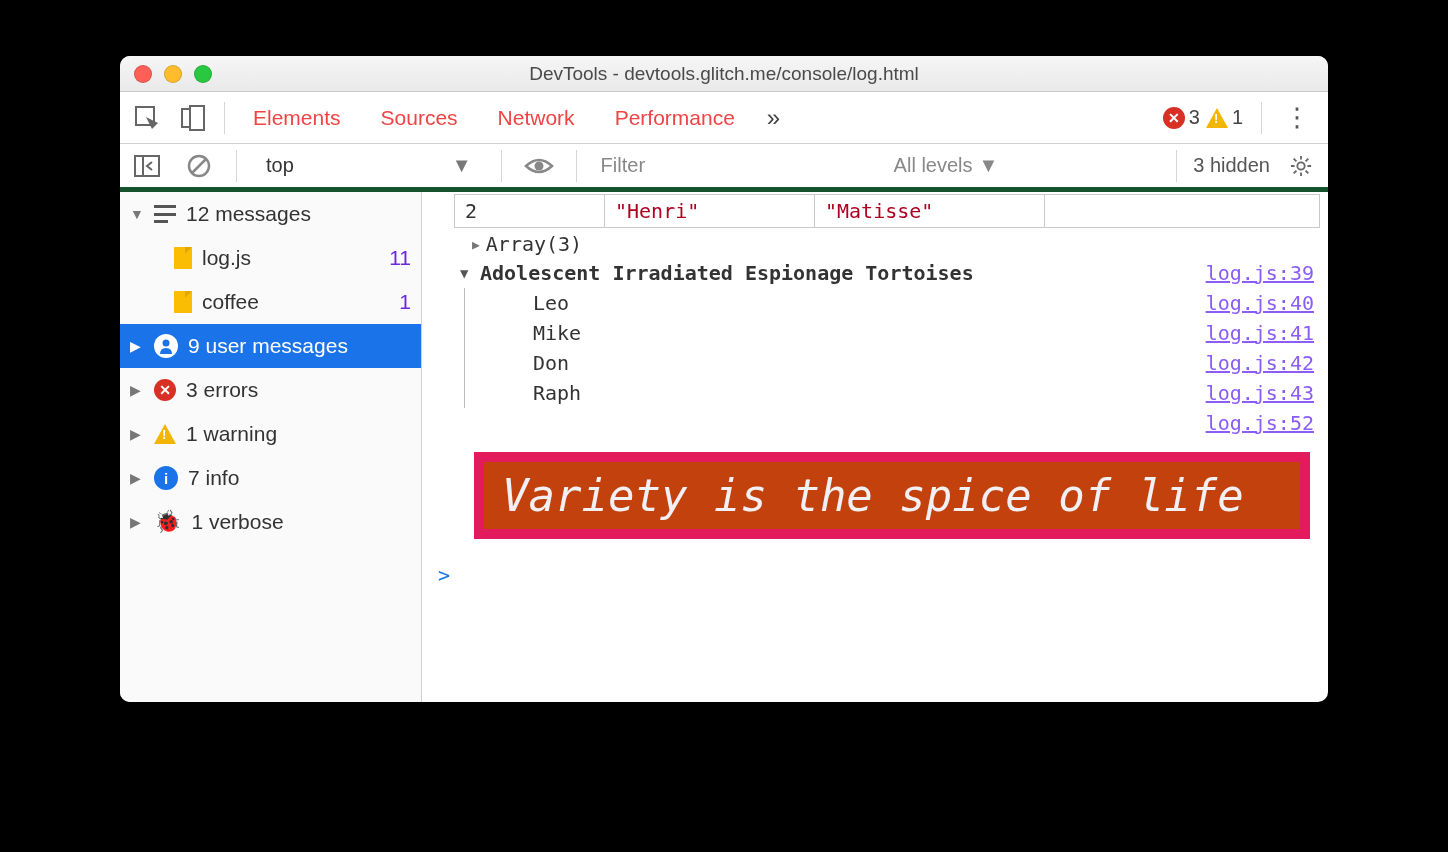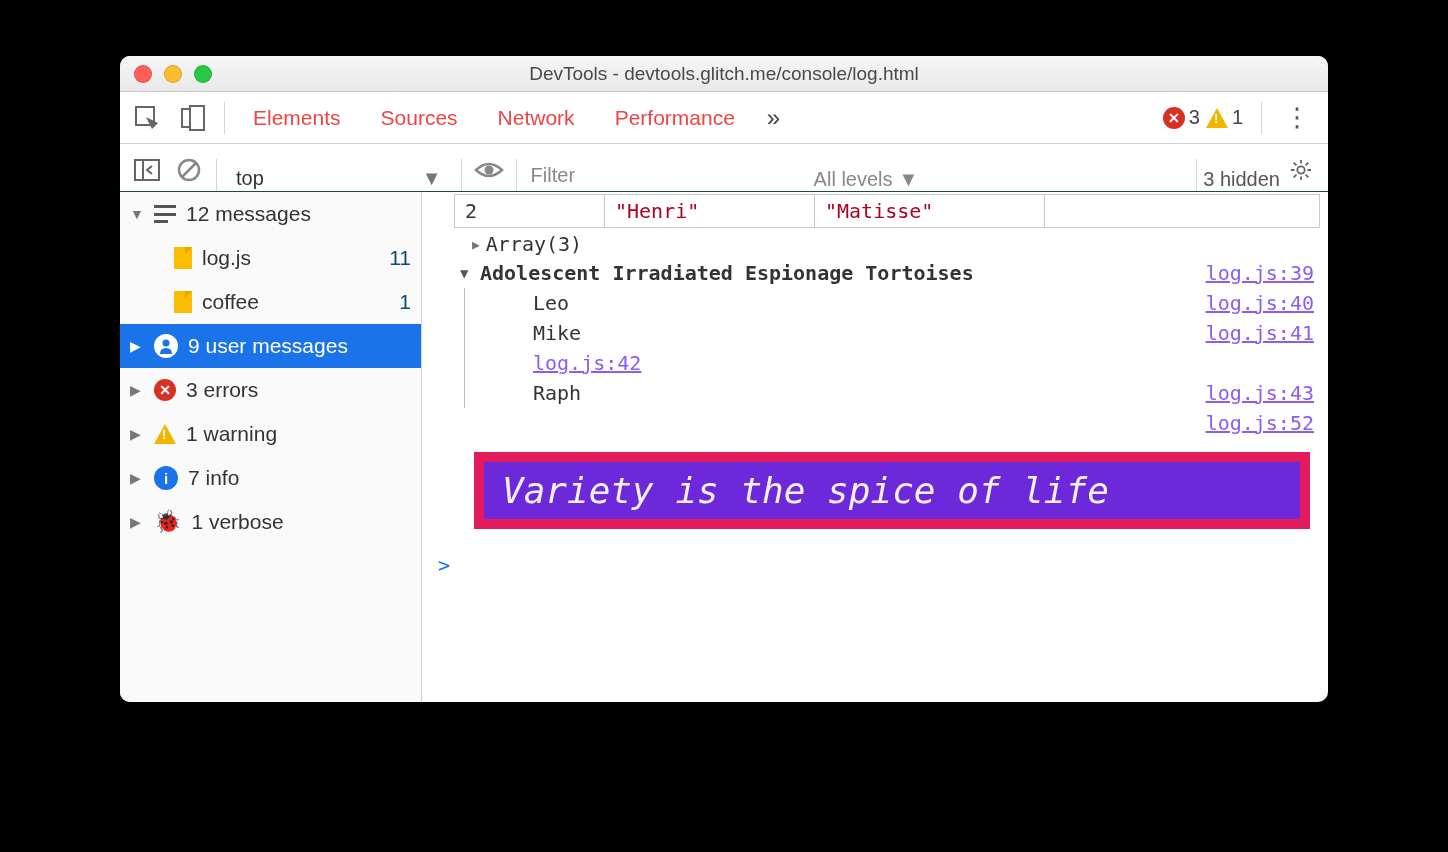--- a/index.html
+++ b/index.html
@@ -52,35 +52,35 @@
   .more { font-size:24px; color:#444; padding:0 10px;}
   .spacer{flex:1;}
   .badges{display:flex; align-items:center; gap:6px; font-size:20px; color:#444; padding-right:8px;}
   .bdg{display:flex;align-items:center;gap:4px;}
   .circle{width:22px;height:22px;border-radius:50%;display:flex;align-items:center;justify-content:center;color:#fff;font-weight:bold;font-size:14px;}
   .circle.err{background:#d93025;}
   .tri-warn{width:0;height:0;border-left:11px solid transparent;border-right:11px solid transparent;border-bottom:20px solid #f2b600;position:relative;}
   .tri-warn::after{content:"!";position:absolute;left:-3px;top:3px;color:#fff;font-size:13px;font-weight:bold;}
   .kebab{font-size:26px;color:#555;padding:0 12px;}
   
-  .filterbar{height:48px;display:flex;align-items:flex-end;border-bottom:1px solid #14532d;padding:0 6px;}
+  .filterbar{height:48px;display:flex;align-items:center;border-bottom:5px solid #14532d;padding:0 6px;gap:10px;}
   .ctxsel{display:flex;align-items:center;gap:14px;padding:0 12px;border:1px solid transparent;}
   .ctxsel .caret{color:#777;}
   .eye{color:#888;}
   .filterinput{flex:0 0 250px; height:32px; border:none; font-size:20px; color:#ec4899; padding:0 8px;}
   .filterinput::placeholder{color:#888;}
   .levels{color:#888;font-size:20px;padding:0 10px;display:flex;align-items:center;gap:6px;}
   .hidden{color:#555;font-size:20px;}
   .gear{color:#666;padding:0 10px;}
   
   .body{display:flex; min-height:510px;}
   .sidebar{width:302px; border-right:1px solid #d0d0d0; background:#fafafa;}
   .sb-row{display:flex;align-items:center;height:44px;font-size:21px;padding:0 10px;gap:10px;}
   .sb-row .arrow{width:14px;color:#777;font-size:14px;}
-  .sb-row .cnt{margin-left:auto;color:#0c4a6e;}
+  .sb-row .cnt{margin-left:auto;color:#6d28d9;}
   .sb-row.selected{background:#1a73e8;color:#fff;}
   .sb-row.selected .arrow, .sb-row.selected .cnt{color:#fff;}
   .sb-sub{padding-left:54px;}
   .ico-list{width:22px;height:18px;display:flex;flex-direction:column;justify-content:space-between;}
   .ico-list span{height:3px;background:#555;}
   .ico-list .s{width:14px;}
   .ico-file{width:18px;height:22px;background:#fbbc04;position:relative;}
   .ico-file::after{content:"";position:absolute;right:0;top:0;border-left:7px solid #e0a800;border-bottom:7px solid transparent;}
   .ico-user{width:24px;height:24px;border-radius:50%;background:#fff;color:#1a73e8;display:flex;align-items:center;justify-content:center;}
   .ico-user.sel{background:#fff;}
@@ -96,21 +96,21 @@
   .tri{color:#777;font-size:13px;}
   .logrow{display:flex;padding:3px 14px 3px 38px;}
   .logrow .expand{width:20px;color:#555;font-size:14px;padding-top:4px;}
   .logrow .txt{flex:1;}
   .logrow .src{color:#8b5cf6;text-decoration:underline;}
   .logrow.group .txt{font-weight:bold;}
   .logrow.child{padding-left:68px;border-left:1px solid #bbb;margin-left:42px;padding-top:3px;padding-bottom:3px;}
   .logrow.child .txt{font-weight:normal;}
   .logrow.nochild{padding-left:38px;}
   .styled-wrap{padding:14px 18px 18px 52px;}
-  .styled{background:#6d28d9;border:10px solid #e31b5c;color:#f2f0f5;font-size:36px;font-style:italic;padding:8px 18px;font-family:Menlo,Consolas,monospace;}
+  .styled{background:#c2410c;border:10px solid #e31b5c;color:#f2f0f5;font-size:44px;font-style:italic;padding:8px 18px;font-family:Menlo,Consolas,monospace;}
   .prompt{padding:6px 0 16px 16px;color:#1a73e8;font-family:Menlo,monospace;font-size:20px;}
   
   svg{display:block;}
 </style>
 </head>
 <body>
 
 <div class="window">
 
   <div class="titlebar">
@@ -283,20 +283,21 @@
       <div>
         <div class="logrow child">
           <span class="txt">Leo</span>
           <span class="src">log.js:40</span>
         </div>
         <div class="logrow child">
           <span class="txt">Mike</span>
           <span class="src">log.js:41</span>
         </div>
         <div class="logrow child">
+          <span class="txt">Don</span>
           <span class="src">log.js:42</span>
         </div>
         <div class="logrow child">
           <span class="txt">Raph</span>
           <span class="src">log.js:43</span>
         </div>
       </div>
 
       <div class="logrow nochild">
         <span class="expand"></span>

